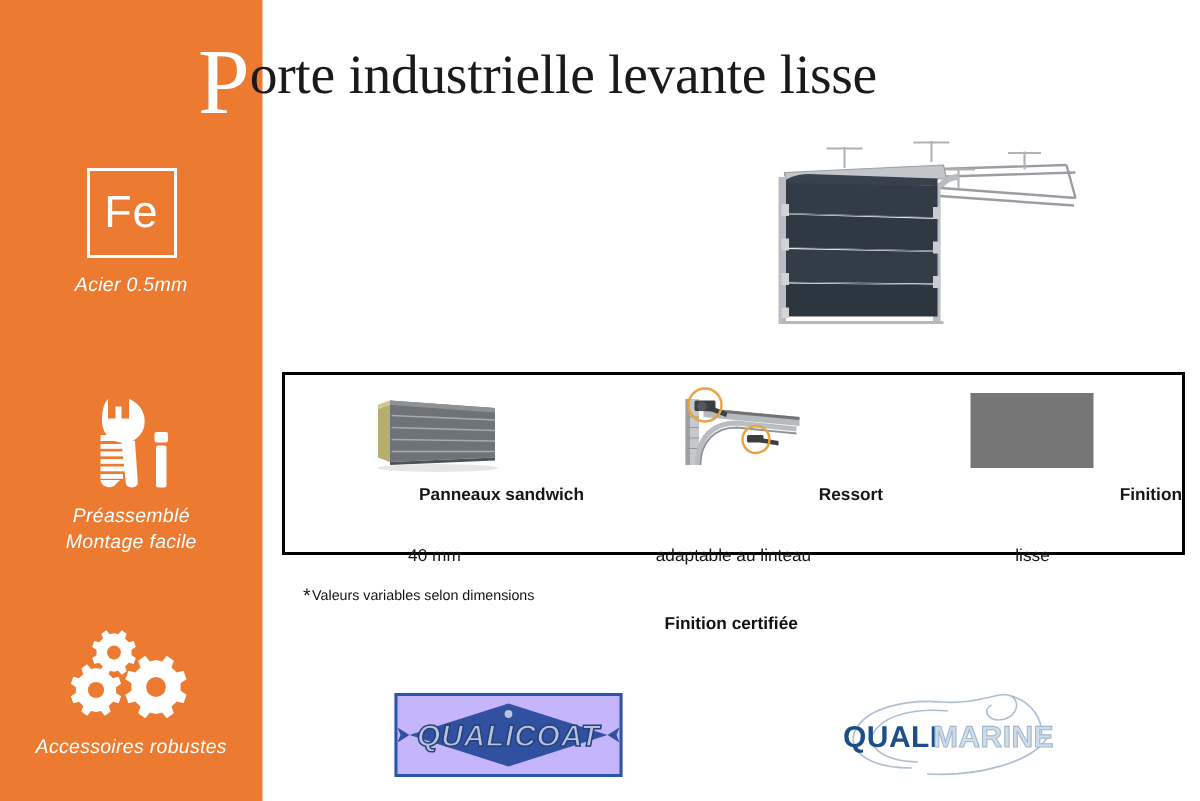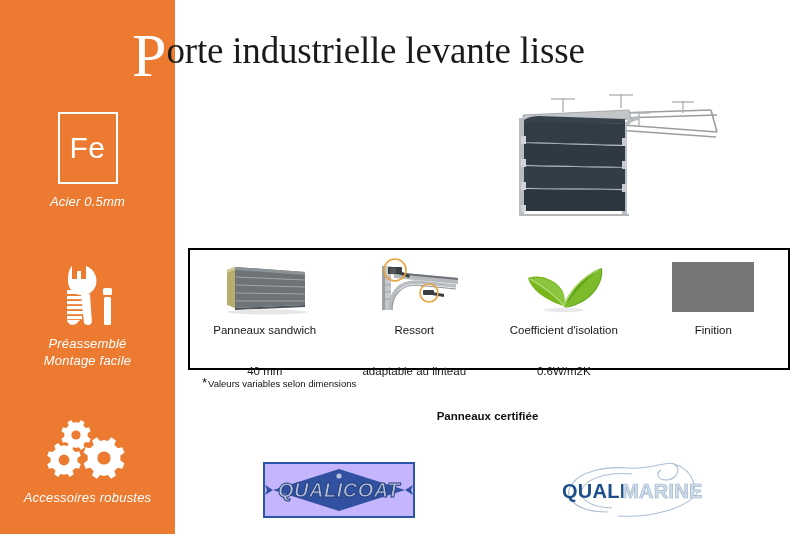--- a/index.html
+++ b/index.html
@@ -48,21 +48,21 @@
   }
 
   .feature-icon {
     display: block;
     margin: 0 auto 9px auto;
   }
 
   
   .fe-box {
     width: 60px;
-    height: 72px;
+    height: 60px;
     border: 2px solid #ffffff;
     margin: 0 auto 9px auto;
     position: relative;
   }
   .fe-text {
     position: absolute;
     left: 0; right: 0; top: 50%;
     transform: translateY(-50%);
     font-size: 30px;
     color: #ffffff;
@@ -126,46 +126,47 @@
   }
   .fcell-img {
     height: 62px;
     margin-top: 6px;
     display: flex;
     align-items: center;
     justify-content: center;
   }
   .fcell-title {
     font-size: 11.5px;
-    font-weight: normal;
+    font-weight: bold;
     color: #161616;
     margin-top: 6px;
     white-space: nowrap;
     font-family: "Liberation Sans", sans-serif;
+    text-align: right;
   }
   .fcell-value {
     font-size: 11.5px;
     color: #161616;
     margin-top: 29px;
     white-space: nowrap;
     font-family: "Liberation Sans", sans-serif;
   }
 
   
   .swatch {
     width: 82px;
     height: 50px;
     background: #767676;
   }
 
   
   #footnote {
     position: absolute;
     left: 202px;
-    top: 378px;
+    top: 392px;
     font-size: 9.5px;
     color: #111111;
     white-space: nowrap;
   }
   #footnote .star {
     font-size: 13px;
     vertical-align: top;
     line-height: 10px;
     margin-right: 1px;
   }
@@ -401,53 +402,35 @@
           </g>
 
           <circle cx="29" cy="12" r="11" fill="none" stroke="#e8a33d" stroke-width="1.6"></circle>
           <circle cx="63" cy="35" r="9" fill="none" stroke="#e8a33d" stroke-width="1.6"></circle>
         </svg>
       </div>
       <div class="fcell-title">Ressort</div>
       <div class="fcell-value">adaptable au linteau</div>
     </div>
 
-    <div class="fcell">
-      <div class="fcell-img">
-        <svg width="96" height="58" viewBox="0 0 96 58">
-
-          <path d="M48 48 C34 44 16 34 12 20 C22 16 38 20 46 32 C49 37 49 44 48 48 Z" fill="#7ab51d"></path>
-          <path d="M48 48 C40 40 28 30 13 21 C24 18 38 22 46 33 C49 38 49 44 48 48 Z" fill="#8cc63f"></path>
-
-          <path d="M48 49 C54 36 66 16 86 10 C88 24 78 40 60 47 C55 49 51 50 48 49 Z" fill="#5aa515"></path>
-          <path d="M48 49 C56 38 70 20 85 11 C87 24 77 39 60 46 C55 48 51 50 48 49 Z" fill="#7dbb2a"></path>
-
-          <path d="M48 48 C52 36 64 20 83 12" stroke="#a7d45c" stroke-width="1.4" fill="none"></path>
-          <path d="M48 48 C42 40 28 29 14 21" stroke="#b3da70" stroke-width="1.3" fill="none"></path>
-
-          <ellipse cx="48" cy="52" rx="20" ry="2.2" fill="#e9e9e9"></ellipse>
-        </svg>
-      </div>
-      <div class="fcell-title">Coefficient d'isolation</div>
-      <div class="fcell-value">0.6W/m2K</div>
-    </div>
 
     <div class="fcell">
       <div class="fcell-img">
         <div class="swatch"></div>
       </div>
       <div class="fcell-title">Finition</div>
+      <div class="fcell-value">lisse</div>
     </div>
   </div>
 
   <div id="footnote">
     <span class="star">*</span><span>Valeurs variables selon dimensions</span>
   </div>
 
-  <div id="certif-title">Panneaux certifiée</div>
+  <div id="certif-title">Finition certifiée</div>
 
   <div id="logo-qualicoat">
     <svg width="148" height="52" viewBox="0 0 148 52">
 
       <path d="M74 5 L140 26 L74 47 L8 26 Z" fill="#31509f"></path>
 
       <path d="M8 26 L0 21 L2 26 L0 31 Z" fill="#31509f"></path>
       <path d="M140 26 L148 21 L146 26 L148 31 Z" fill="#31509f"></path>
 
       <circle cx="74" cy="12" r="2.6" fill="#b9c4dd"></circle>

